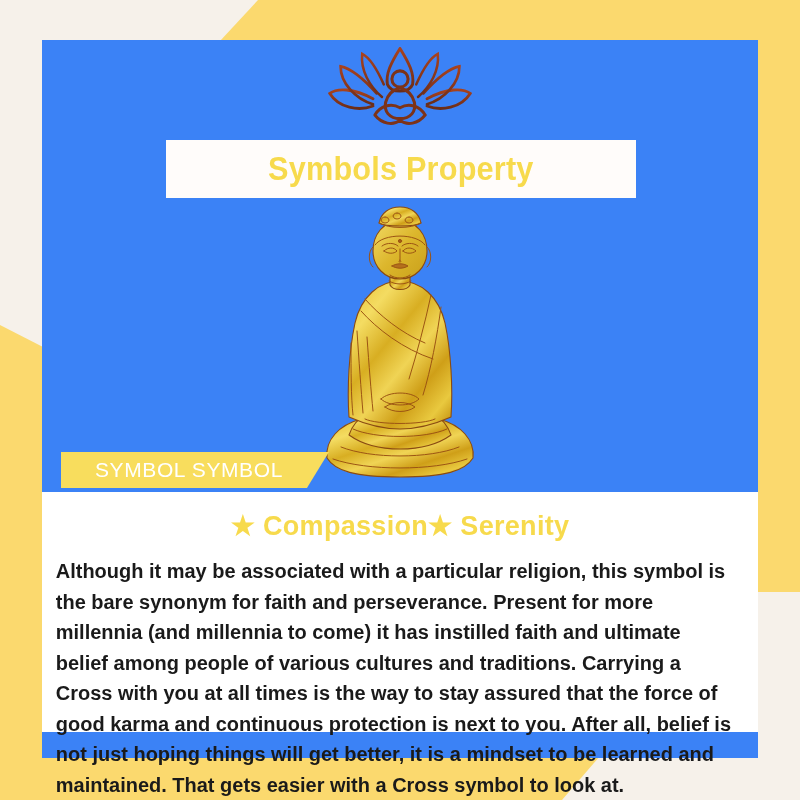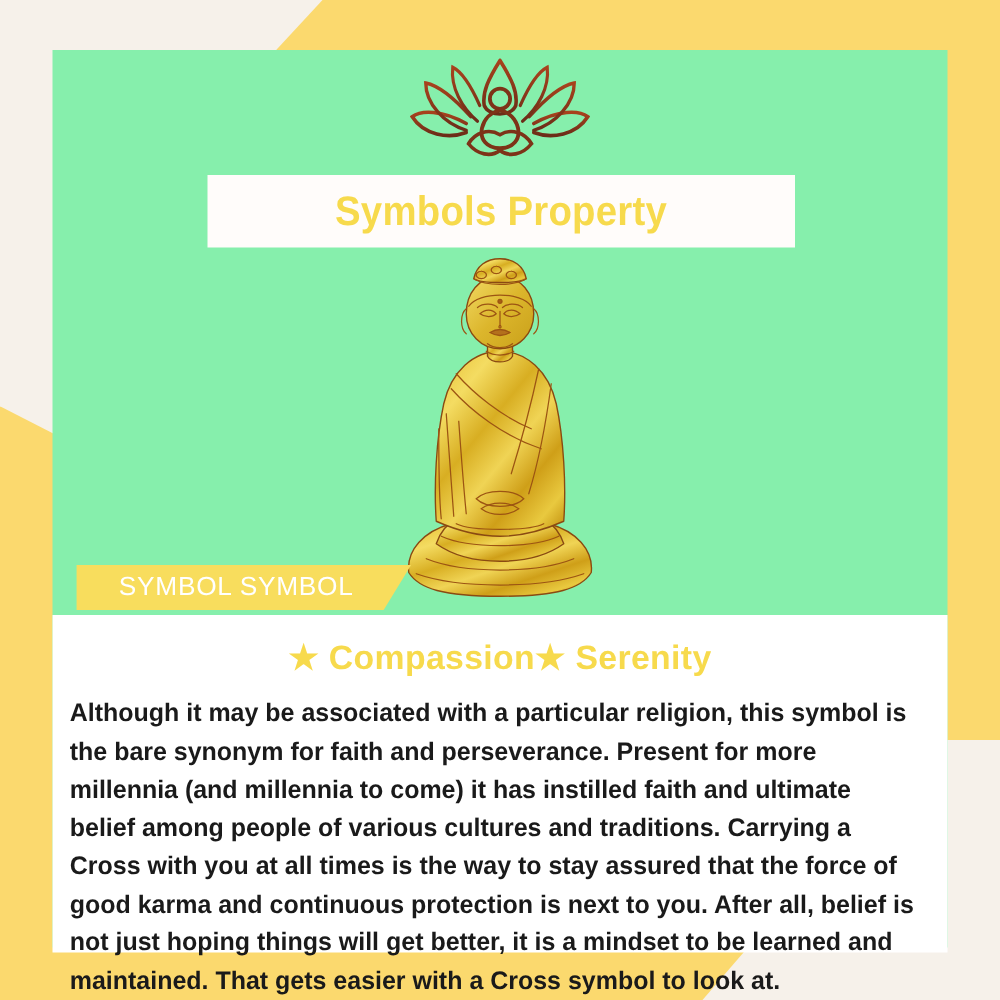--- a/index.html
+++ b/index.html
@@ -60,21 +60,21 @@
     clip-path: polygon(0 0, 600px 0, 562px 44px, 0 44px);
   }
 
   
   .inner {
     position: absolute;
     left: 42px;
     top: 40px;
     width: 716px;
     height: 718px;
-    background: #86efac;
+    background: #3b82f6;
   }
 
   
   .logo-wrap {
     position: absolute;
     left: 0;
     right: 0;
     top: 2px;
     display: flex;
     flex-direction: column;
@@ -152,21 +152,21 @@
     white-space: nowrap;
     font-family: "Liberation Sans", sans-serif;
   }
 
   
   .panel {
     position: absolute;
     left: 0;
     top: 452px;
     width: 716px;
-    height: 270px;
+    height: 240px;
     background: #ffffff;
   }
   .subtitle {
     margin: 0;
     padding-top: 18px;
     text-align: center;
     font-family: "Liberation Sans Narrow", "Liberation Sans", sans-serif;
     font-weight: bold;
     font-size: 27px;
     color: #f7da4c;

